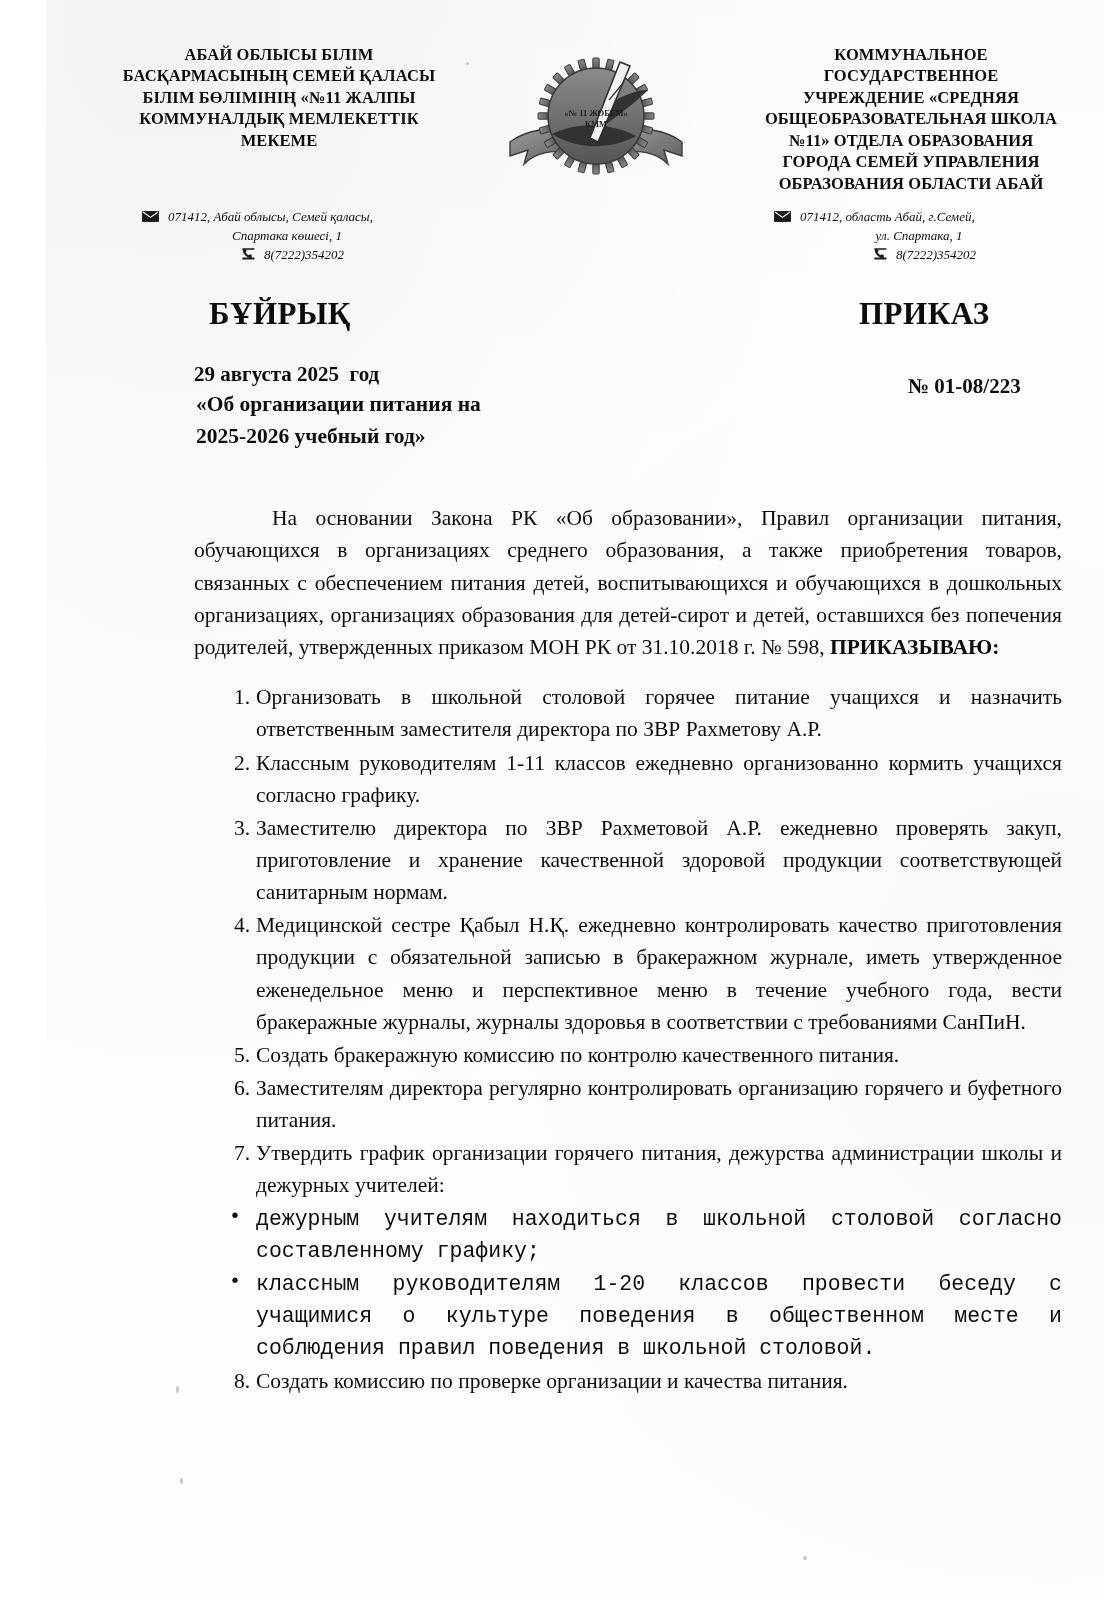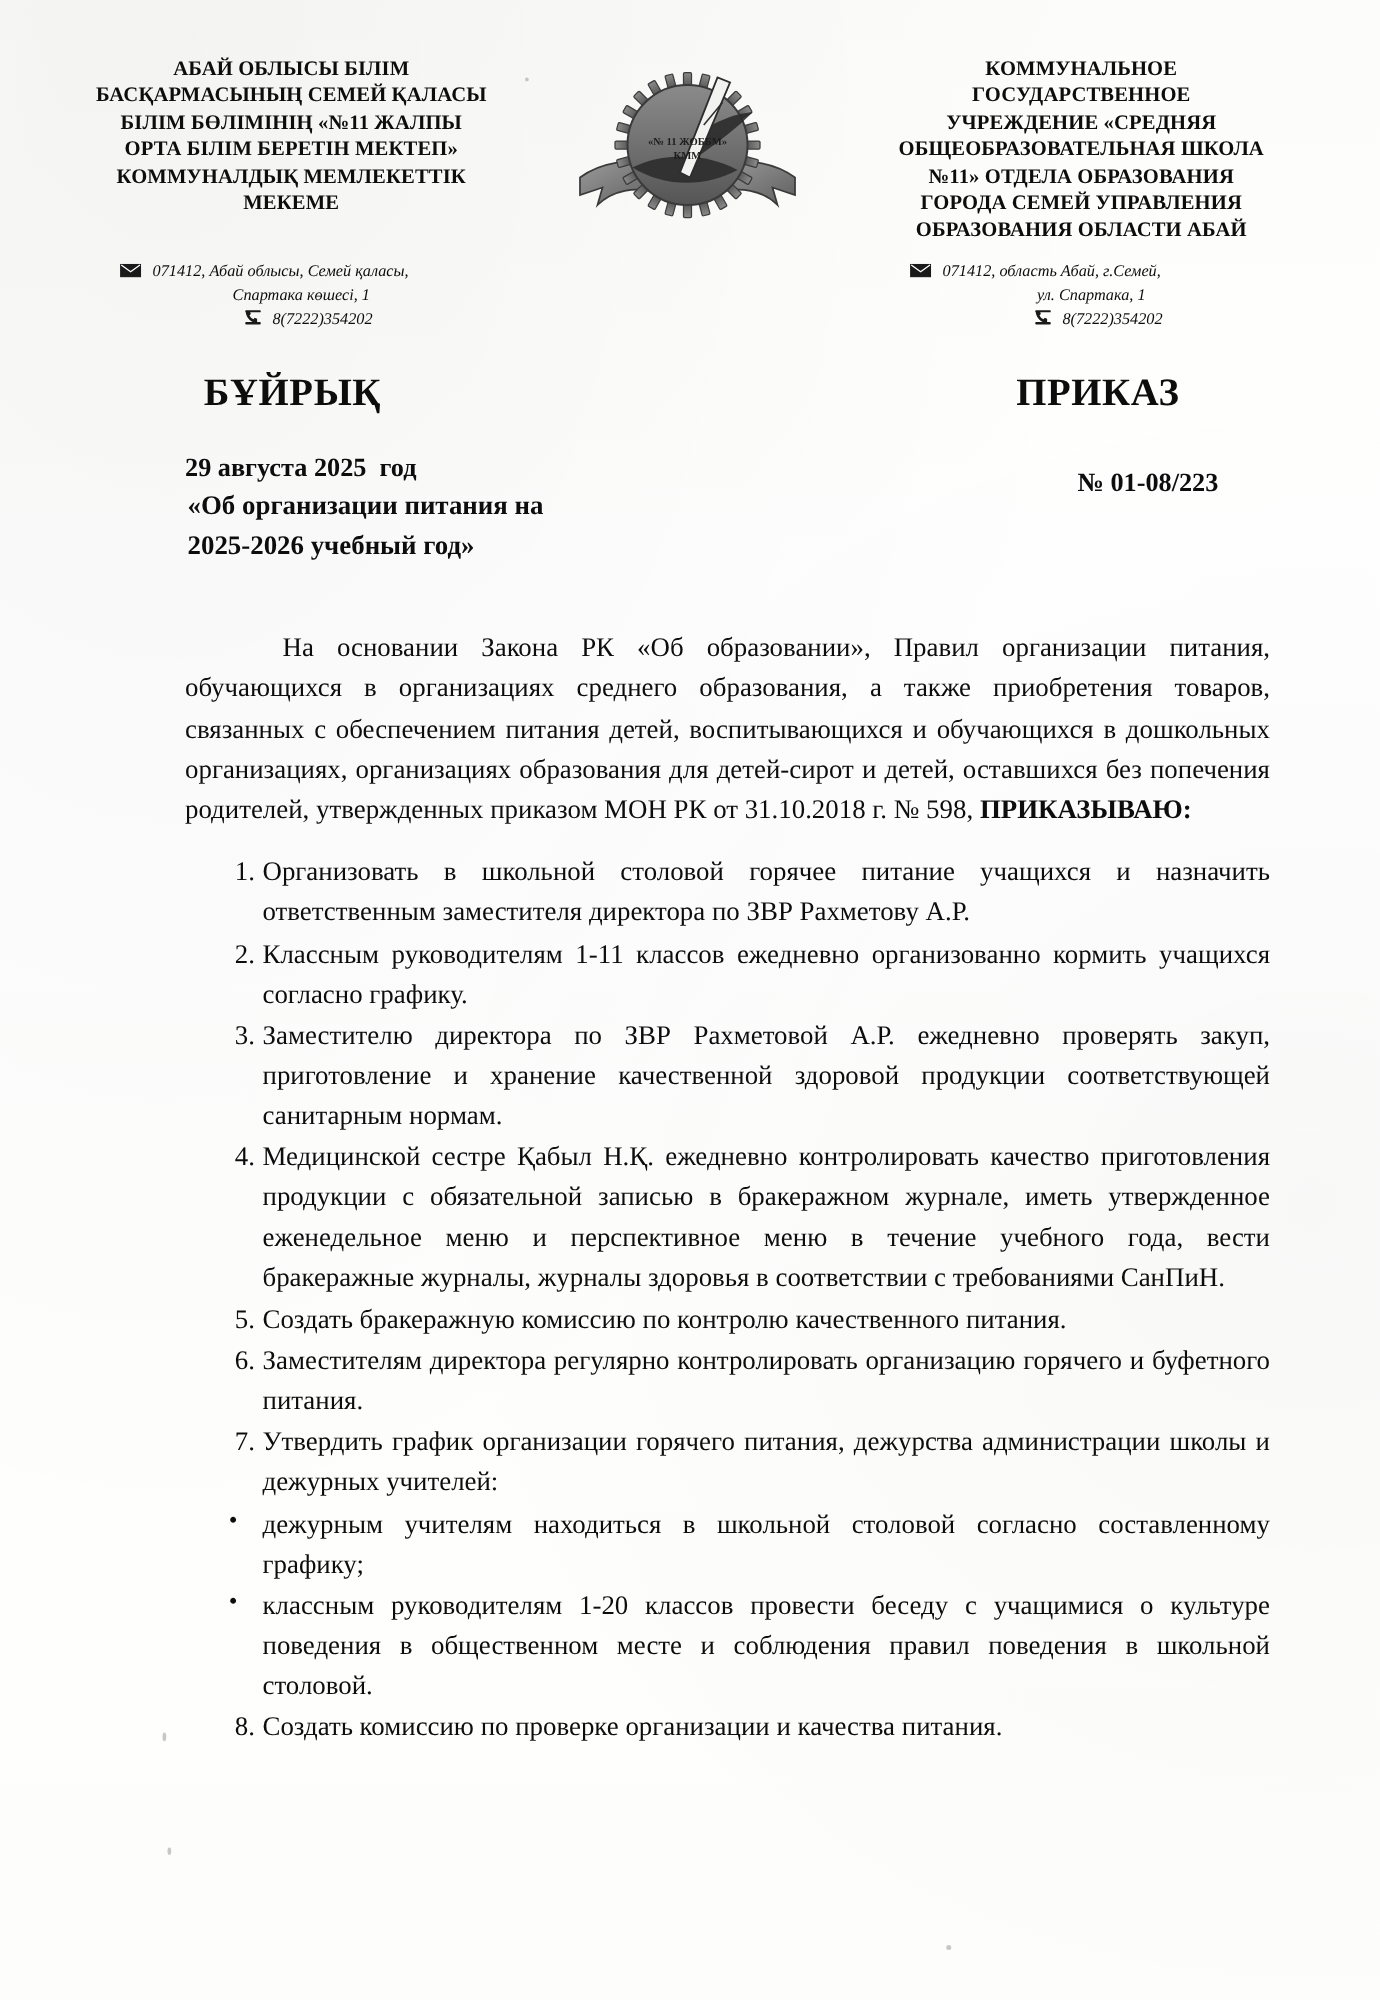--- a/index.html
+++ b/index.html
@@ -12,21 +12,22 @@
     width: 1104px;
     height: 1600px;
     position: relative;
     font-family: "Liberation Serif", "DejaVu Serif", serif;
     color: #0d0d0d;
     overflow: hidden;
   }
   .page {
     position: absolute;
     inset: 0;
-    background: #15803d;
+    background: #c2410c;
+    margin-left: 46px;
   }
   
   .scan-tint {
     position: absolute;
     inset: 0;
     pointer-events: none;
     background:
       radial-gradient(ellipse at 12% 4%, rgba(0,0,0,0.035), rgba(0,0,0,0) 55%),
       radial-gradient(ellipse at 95% 60%, rgba(0,0,0,0.025), rgba(0,0,0,0) 50%),
       linear-gradient(180deg, rgba(252,252,250,1) 0%, rgba(255,255,255,1) 30%, rgba(253,253,252,1) 100%);
@@ -181,20 +182,21 @@
     left: 22px;
     top: 0;
     width: 34px;
     text-align: right;
     font-size: 21.5px;
   }
   ul.subs {
     margin: 0;
     padding: 0;
     list-style: none;
+    font-family: Liberation Mono, monospace;
   }
   ul.subs > li {
     position: relative;
     padding-left: 62px;
     margin-bottom: 1px;
     font-size: 21.5px;
     line-height: 1.495;
     text-align: justify;
   }
   ul.subs > li::before {
@@ -223,21 +225,20 @@
   <div class="speck" style="left:134px; top:1478px; width:3px; height:6px;"></div>
   <div class="speck" style="left:757px; top:1556px; width:4px; height:4px;"></div>
   <div class="speck" style="left:420px; top:62px; width:3px; height:3px;"></div>
 
   <div class="letterhead">
 
     <div class="org-block org-kk">
       <span class="ln">АБАЙ ОБЛЫСЫ БІЛІМ</span>
       <span class="ln">БАСҚАРМАСЫНЫҢ СЕМЕЙ ҚАЛАСЫ</span>
       <span class="ln">БІЛІМ БӨЛІМІНІҢ «№11 ЖАЛПЫ</span>
-      <span class="ln">ОРТА БІЛІМ БЕРЕТІН МЕКТЕП»</span>
       <span class="ln">КОММУНАЛДЫҚ МЕМЛЕКЕТТІК</span>
       <span class="ln">МЕКЕМЕ</span>
     </div>
 
     <div class="org-block org-ru">
       <span class="ln">КОММУНАЛЬНОЕ</span>
       <span class="ln">ГОСУДАРСТВЕННОЕ</span>
       <span class="ln">УЧРЕЖДЕНИЕ «СРЕДНЯЯ</span>
       <span class="ln">ОБЩЕОБРАЗОВАТЕЛЬНАЯ ШКОЛА</span>
       <span class="ln">№11» ОТДЕЛА ОБРАЗОВАНИЯ</span>

